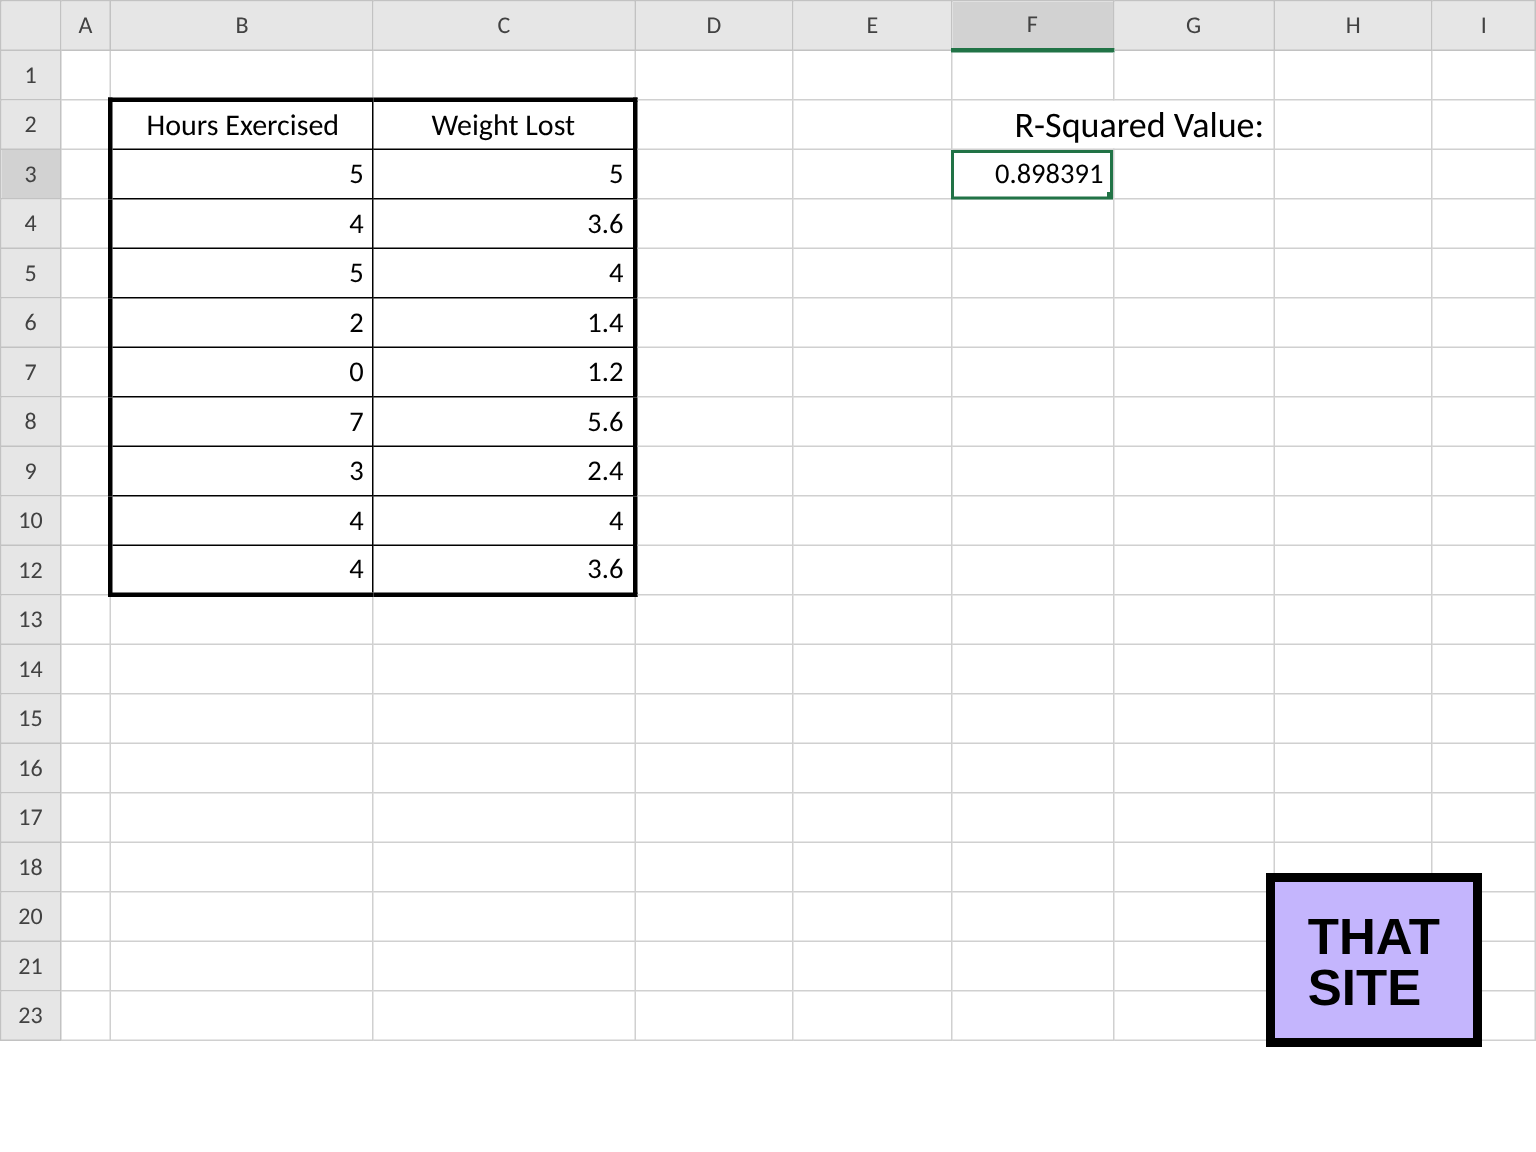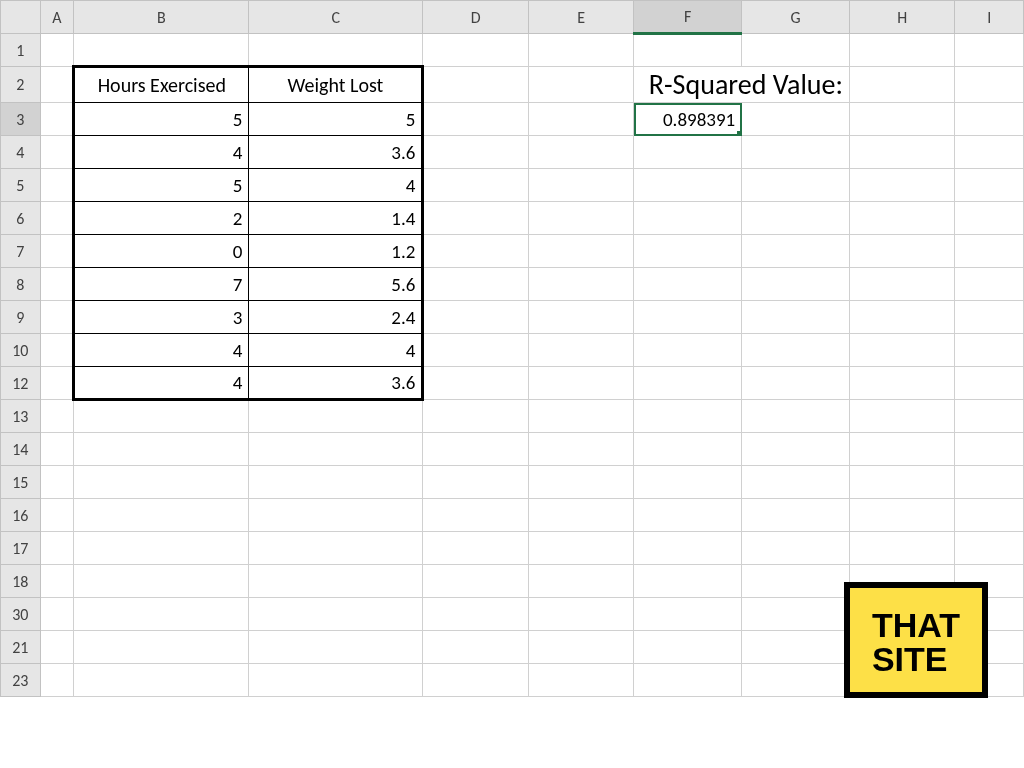--- a/index.html
+++ b/index.html
@@ -61,21 +61,21 @@
   .col-G { width: 108px; }
   .col-H { width: 108px; }
   .col-I { width: 70px; }
   
   .tb  { border: 1px solid #000 !important; margin-top: 11px; }
   .tb-top { border-top: 3px solid #000 !important; }
   .tb-bottom { border-bottom: 3px solid #000 !important; }
   .tb-left { border-left: 3px solid #000 !important; }
   .tb-right { border-right: 3px solid #000 !important; }
   .hdrcell { font-weight: bold; text-align: center !important; font-size: 20px; }
-  .lbl { text-align: center; font-size: 28px; }
+  .lbl { text-align: center; font-size: 24px; }
   
   .selected {
     outline: 2.5px solid #217346;
     outline-offset: -2px;
     position: relative;
     text-align: left;
   }
   .selected::after {
     content: "";
     position: absolute;
@@ -88,21 +88,21 @@
     position: absolute;
     right: 36px;
     bottom: 70px;
     border: 6px solid #000;
     padding: 20px 22px 16px 22px;
     font-family: "Arial Black", Impact, sans-serif;
     font-weight: 900;
     font-size: 34px;
     line-height: 1.0;
     letter-spacing: 0px;
-    background: #fde047;
+    background: #c4b5fd;
   }
   .logo .l1 { color:#000; }
   .logo .l2 { color:#217346; }
   .logo .l3 { color:#000; }
 </style>
 </head>
 <body>
 
 <table class="sheet">
   <colgroup>
@@ -340,21 +340,21 @@
         <td></td>
         <td></td>
         <td></td>
         <td></td>
         <td></td>
         <td></td>
         <td></td>
         <td></td>
       </tr>
   <tr>
-        <th class="rowhdr">30</th>
+        <th class="rowhdr">20</th>
         <td></td>
         <td></td>
         <td></td>
         <td></td>
         <td></td>
         <td></td>
         <td></td>
         <td></td>
         <td></td>
       </tr>

